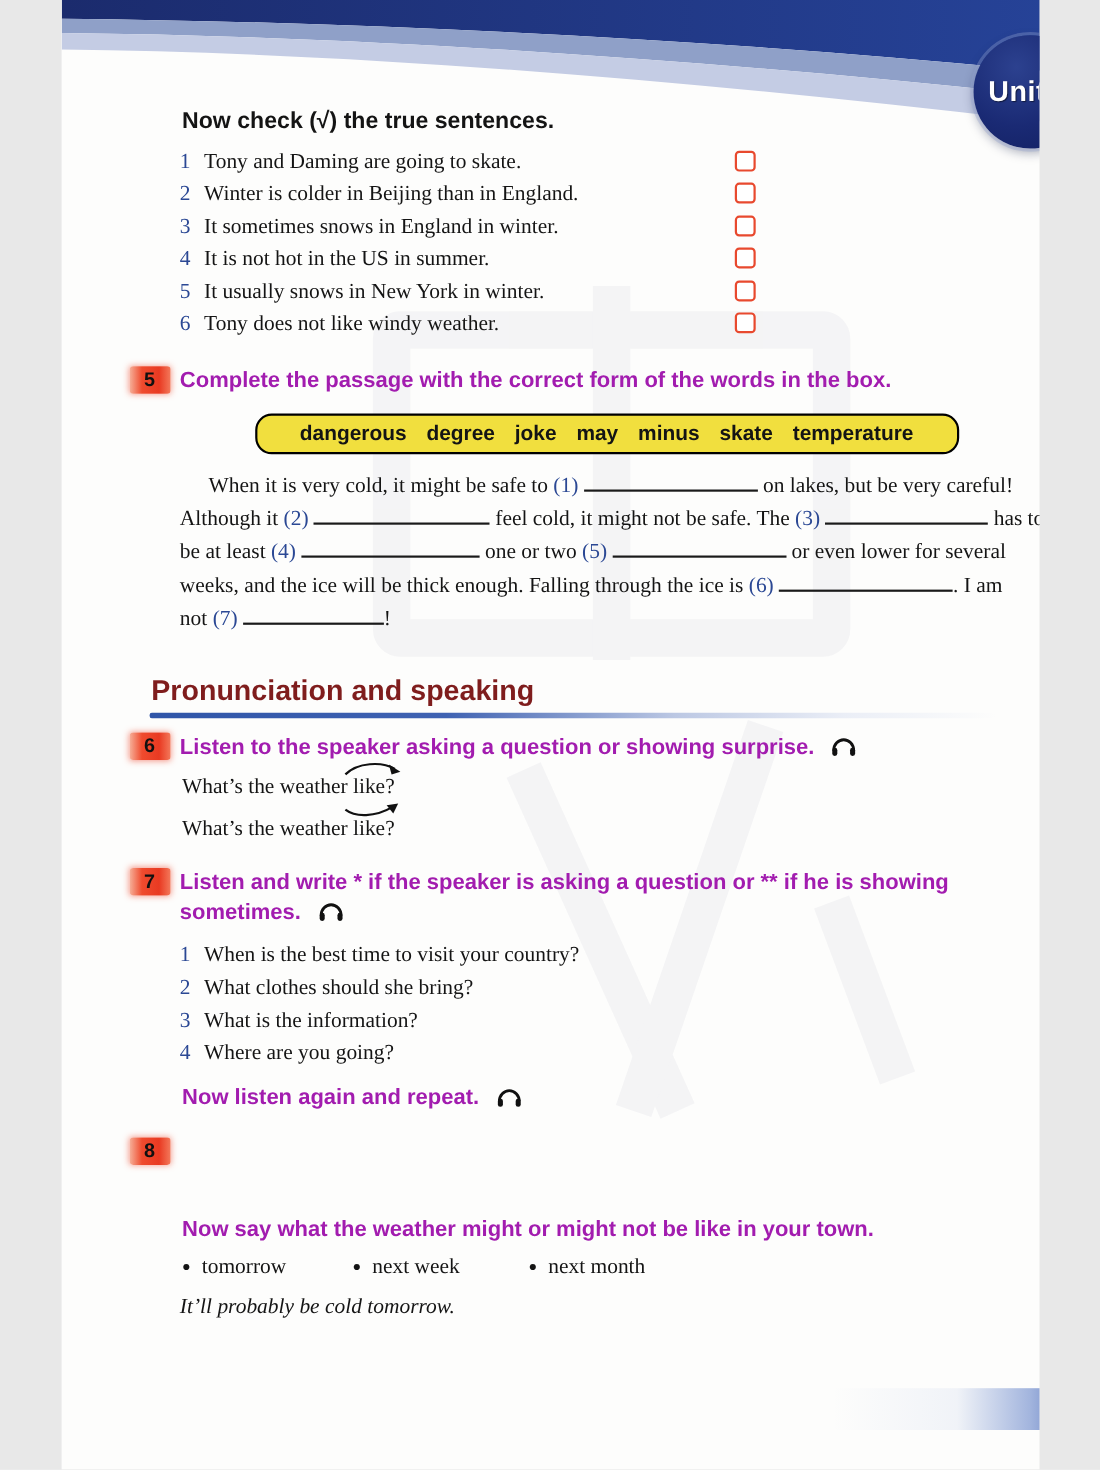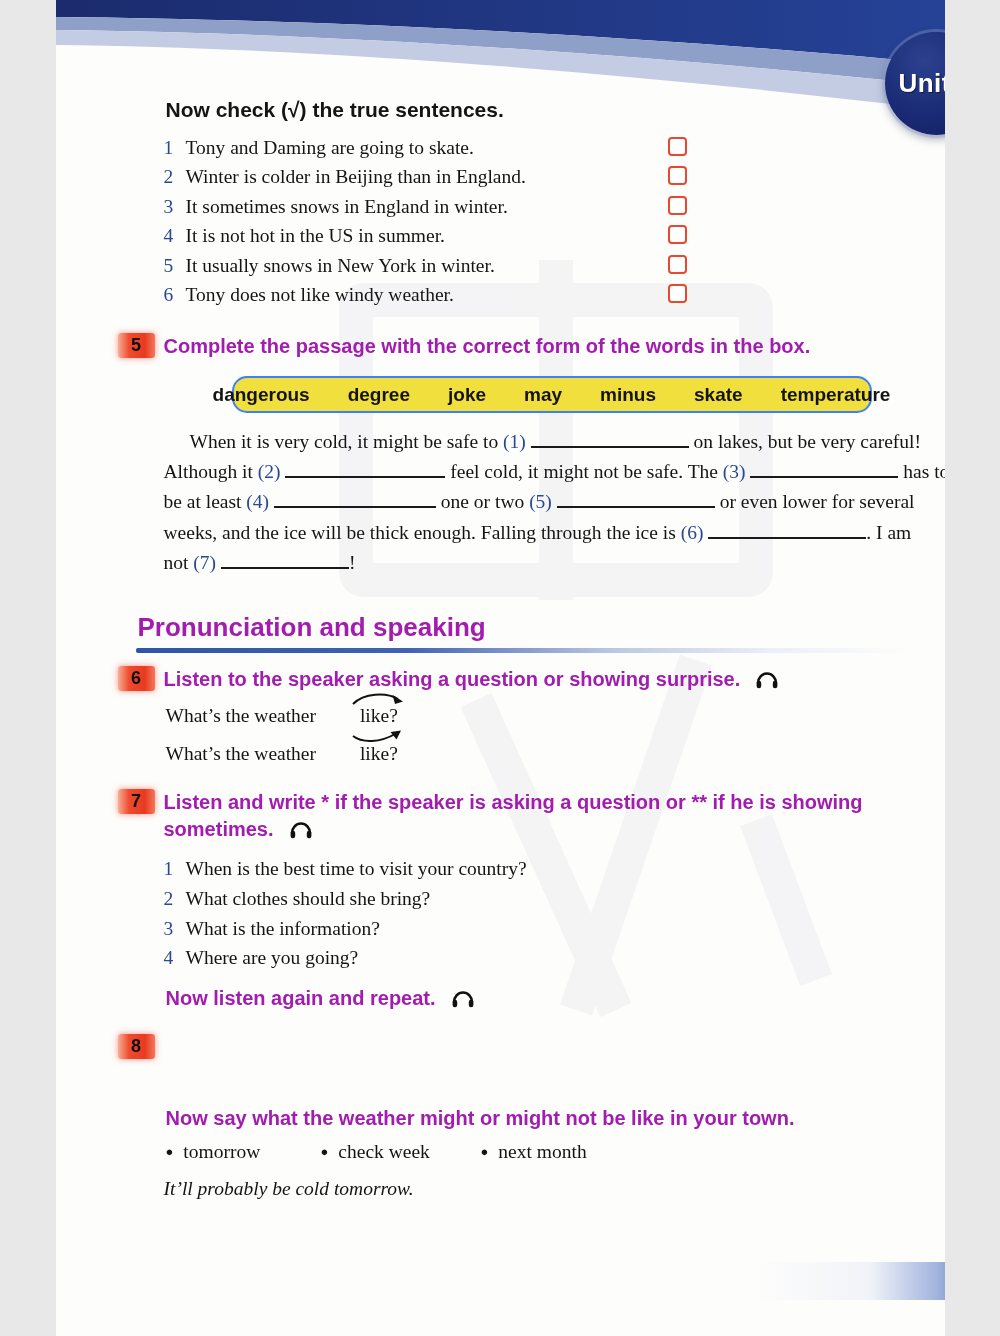--- a/index.html
+++ b/index.html
@@ -41,39 +41,39 @@
     position:absolute;width:37px;height:25px;border-radius:3px;
     background:linear-gradient(90deg,#f6ae97 0%,#ef4b2e 30%,#e93a22 72%,#f3785a 100%);
     box-shadow:0 0 6px rgba(238,64,38,.55);
     font-family:"Liberation Sans",sans-serif;font-weight:700;font-size:18px;color:#101010;
     display:flex;align-items:center;justify-content:center;
   }
   .act-heading{position:absolute;left:108px;font-family:"Liberation Sans",sans-serif;font-weight:700;font-size:20px;line-height:26.5px;color:#a21caf;}
   
   .word-box{
     position:absolute;left:176px;top:376px;width:640px;height:37px;box-sizing:border-box;
-    background:#f1df3e;border:2px solid #3b82f6;border-radius:15px;
-    display:flex;align-items:center;justify-content:center;gap:38px;
+    background:#f1df3e;border:2px solid #000000;border-radius:15px;
+    display:flex;align-items:center;justify-content:center;gap:18px;
     font-family:"Liberation Sans",sans-serif;font-weight:600;font-size:19px;color:#141414;
   }
   
   .passage{position:absolute;left:108px;top:427px;width:836px;font-size:19.5px;}
   .p-line{height:30.2px;line-height:30.2px;white-space:nowrap;}
   .p-line:first-child{text-indent:26px;}
   .blue-num{color:#2b4894;}
   .blank{display:inline-block;height:13px;border-bottom:2px solid #1a1a1a;}
   
-  .red-heading{left:82px;top:612px;font-family:"Liberation Sans",sans-serif;font-weight:700;font-size:26px;color:#a21caf;}
+  .red-heading{left:82px;top:612px;font-family:"Liberation Sans",sans-serif;font-weight:700;font-size:26px;color:#7f1d1d;}
   .blue-underline{
     position:absolute;left:80px;top:648px;width:770px;height:4.5px;border-radius:2px;
     background:linear-gradient(90deg,#2f55a8 0%,#3f62b2 35%,rgba(90,120,190,.4) 62%,rgba(150,170,220,.18) 82%,rgba(160,180,225,0) 100%);
   }
   
   .weather-line{position:relative;font-size:19.5px;line-height:24px;}
-  .like-wrap{position:relative;display:inline-block;margin-left:39px;}
+  .like-wrap{position:relative;display:inline-block;}
   .arc{position:absolute;left:-10px;top:-13px;}
   
   .hp{vertical-align:-4px;margin-left:14px;}
   
   .bullet-row{position:absolute;left:110px;top:1141px;font-size:19.5px;display:flex;align-items:center;}
   .bullet-item{white-space:nowrap;}
   .bullet-item .dot{font-size:19px;margin-right:10px;}
   .bi-0{width:155px;} .bi-1{width:160px;}
   .example{left:108px;top:1178px;font-size:19.5px;font-style:italic;}
   
@@ -196,21 +196,21 @@
         <rect x="18.8" y="12.8" width="4.6" height="7.4" rx="2.2" fill="#111"></rect>
       </svg>
   </div>
 
   <div class="badge" style="left:62px;top:1034px;">
     <span>8</span>
   </div>
   <div class="act-heading" style="top:1105px;left:110px;">Now say what the weather might or might not be like in your town.</div>
   <div class="bullet-row" id="bullet-row">
       <span class="bullet-item bi-0"><span class="dot" style="font-size: 13px; vertical-align: 2px;">●</span><span>tomorrow</span></span>
-      <span class="bullet-item bi-1"><span class="dot" style="font-size: 13px; vertical-align: 2px;">●</span><span>check week</span></span>
+      <span class="bullet-item bi-1"><span class="dot" style="font-size: 13px; vertical-align: 2px;">●</span><span>next week</span></span>
       <span class="bullet-item bi-2"><span class="dot" style="font-size: 13px; vertical-align: 2px;">●</span><span>next month</span></span>
     </div>
   <div class="abs example">It’ll probably be cold tomorrow.</div>
 
   <div class="footer-bar">
     <span>81</span>
   </div>
 
 </div>
 

